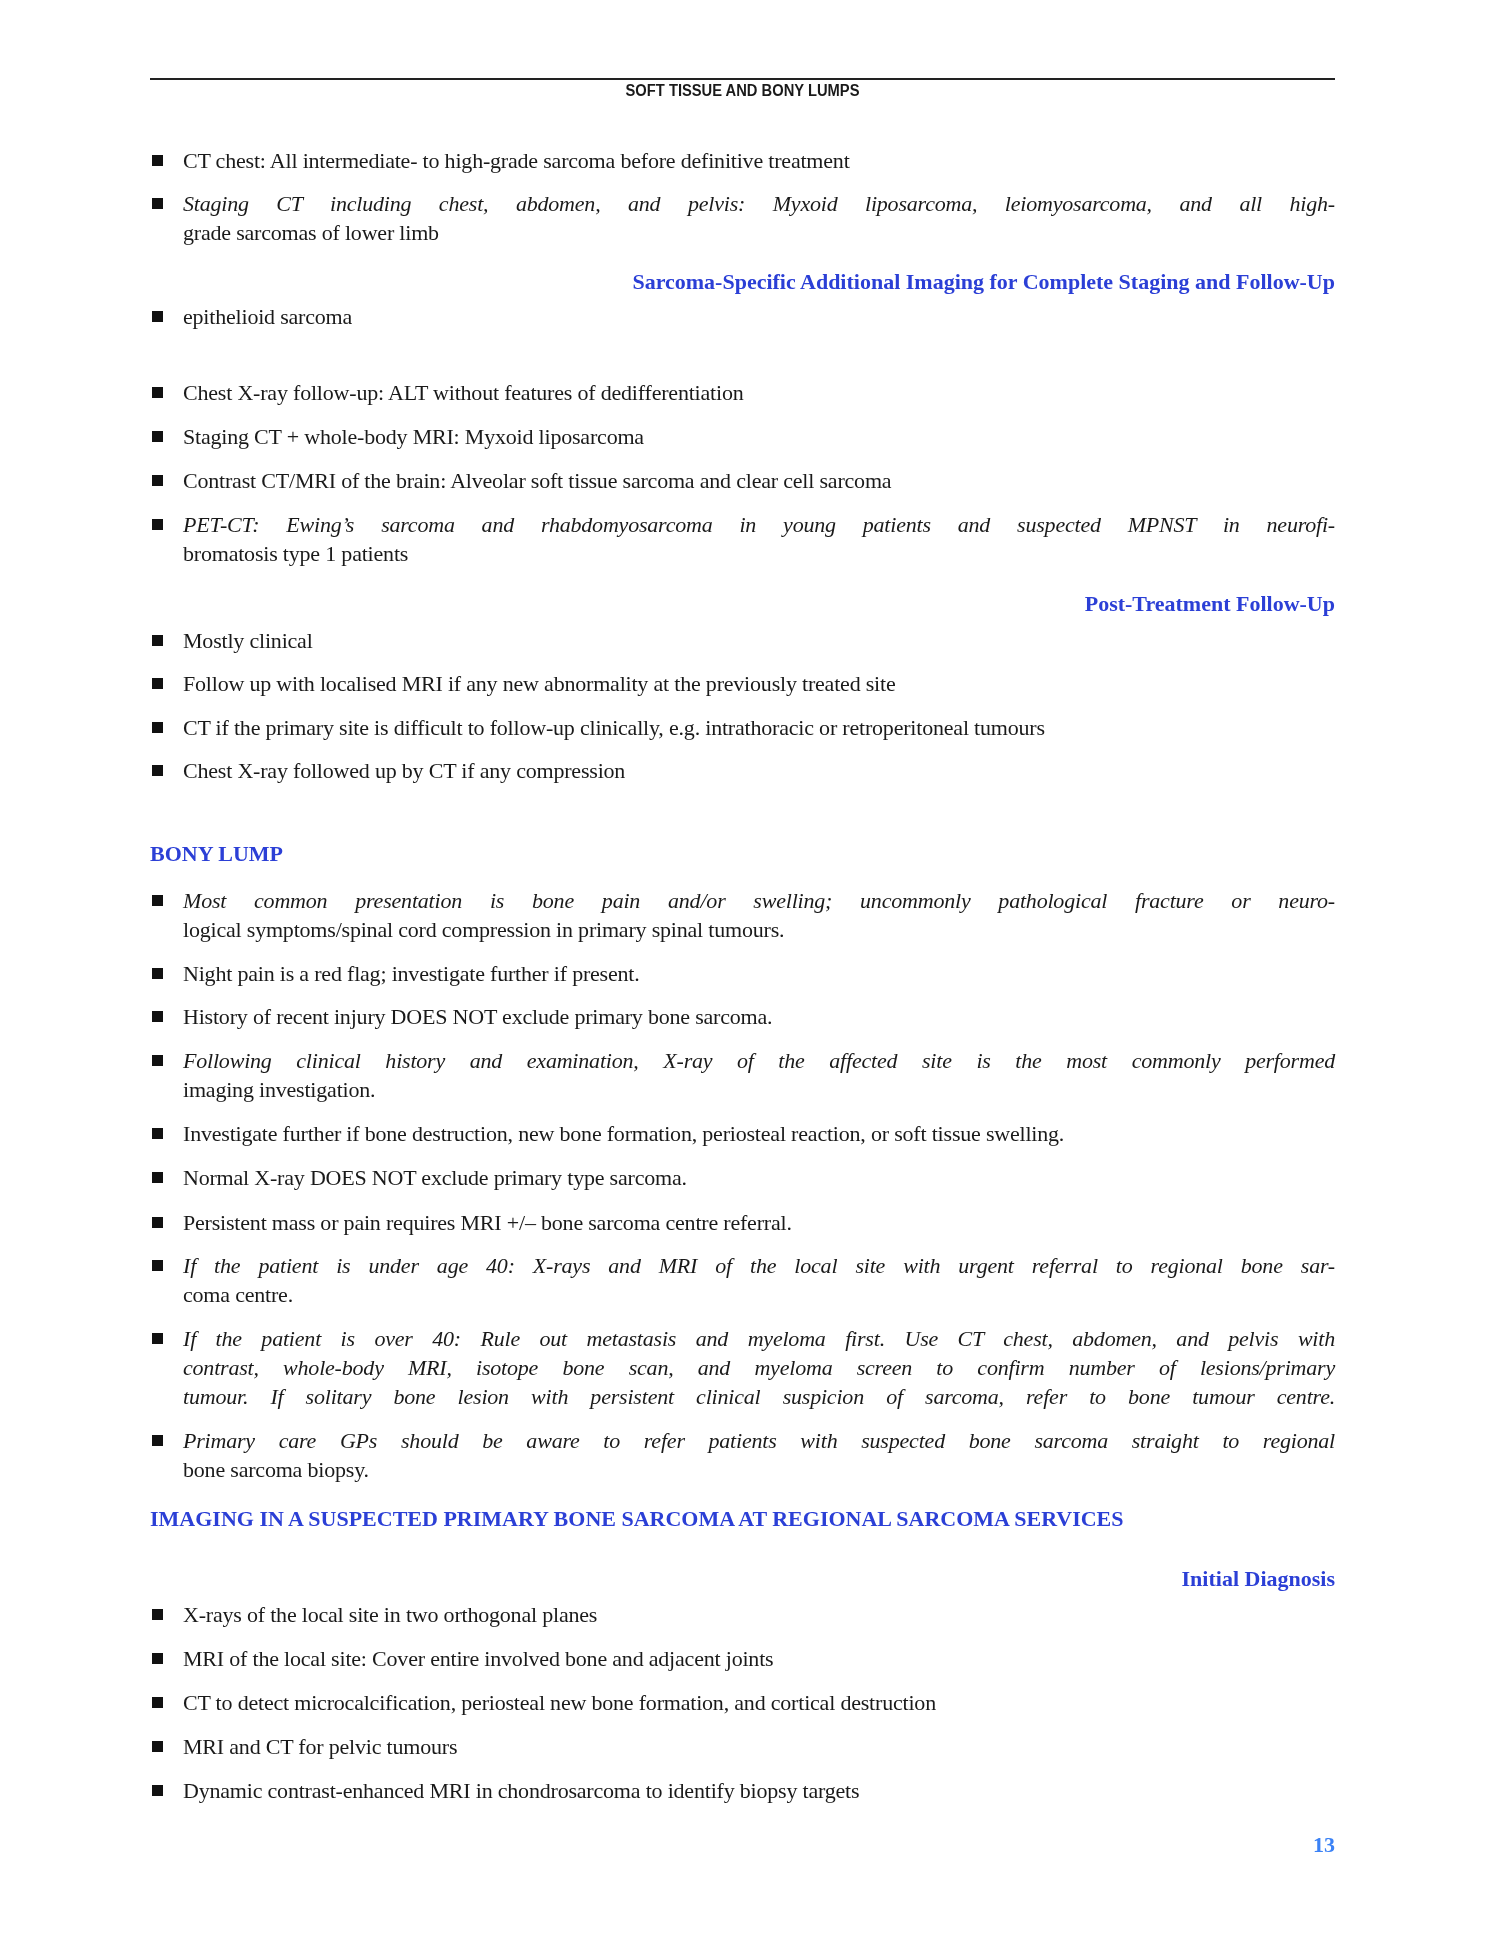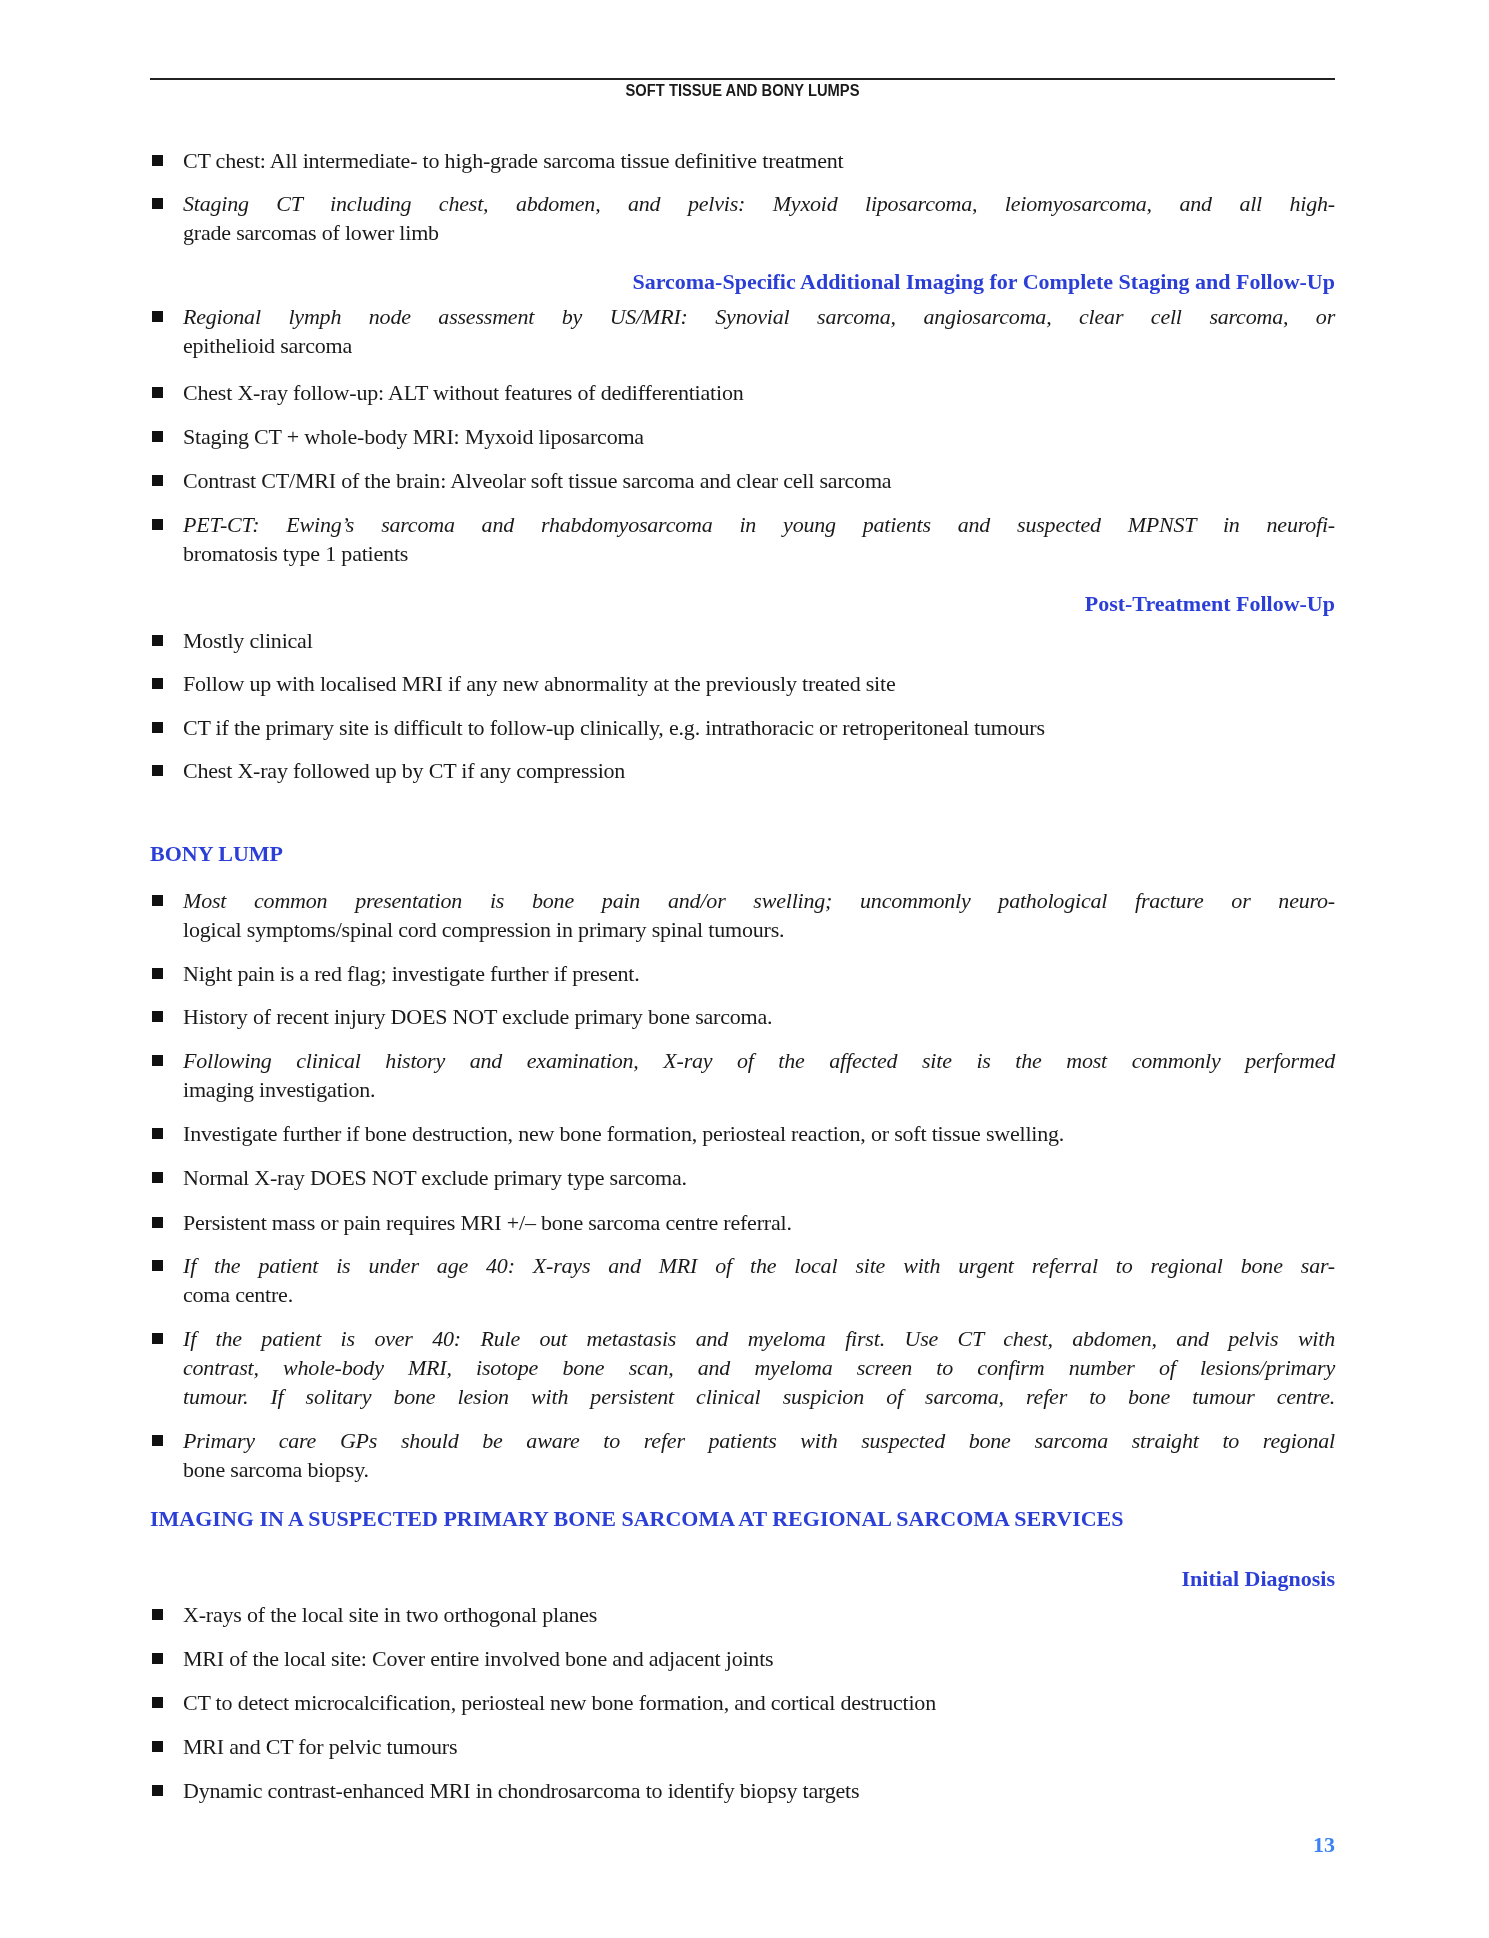--- a/index.html
+++ b/index.html
@@ -24,36 +24,35 @@
 </style>
 </head>
 <body>
 
 <div class="rule"></div>
 <div class="running-head">SOFT TISSUE AND BONY LUMPS</div>
 
 <div class="item justify" style="top:146px">
   <span class="bullet"></span>
   <div class="lines">
-      <span class="line">CT chest: All intermediate- to high-grade sarcoma tissue definitive treatment</span>
+      <span class="line">CT chest: All intermediate- to high-grade sarcoma before definitive treatment</span>
     </div>
 </div>
 <div class="item justify" style="top:189px">
   <span class="bullet"></span>
   <div class="lines">
     <span class="line full">Staging CT including chest, abdomen, and pelvis: Myxoid liposarcoma, leiomyosarcoma, and all high-</span>
     <span class="line">grade sarcomas of lower limb</span>
   </div>
 </div>
 
 <div class="subhead" style="top:268px">Sarcoma-Specific Additional Imaging for Complete Staging and Follow-Up</div>
 <div class="item justify" style="top:302px">
   <span class="bullet"></span>
   <div class="lines">
-    <span class="line full">Regional lymph node assessment by US/MRI: Synovial sarcoma, angiosarcoma, clear cell sarcoma, or</span>
     <span class="line">epithelioid sarcoma</span>
   </div>
 </div>
 <div class="item" style="top:378px">
   <span class="bullet"></span>
   <div class="lines">
       <span class="line">Chest X-ray follow-up: ALT without features of dedifferentiation</span>
     </div>
 </div>
 <div class="item" style="top:422px">

